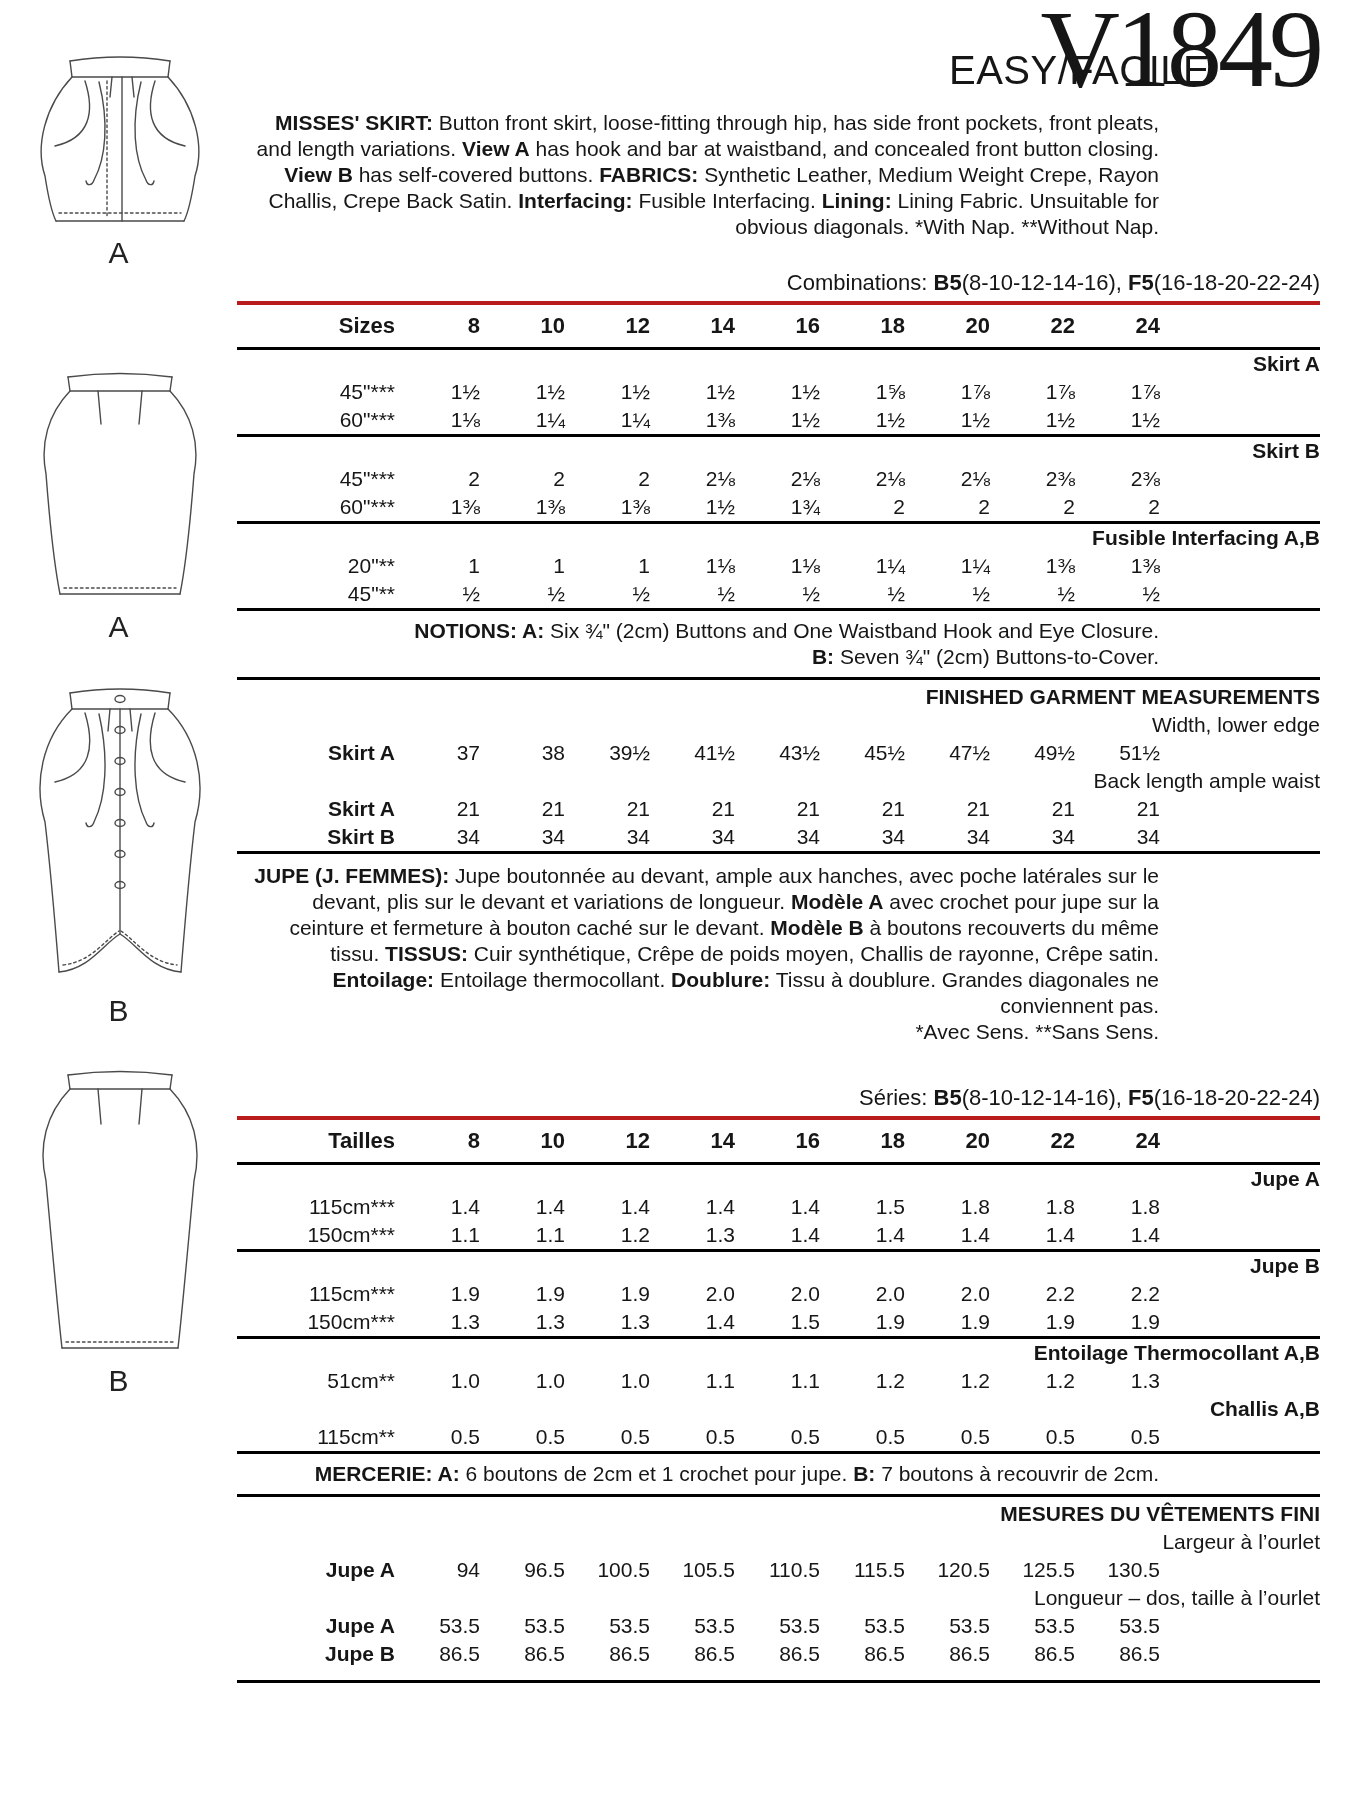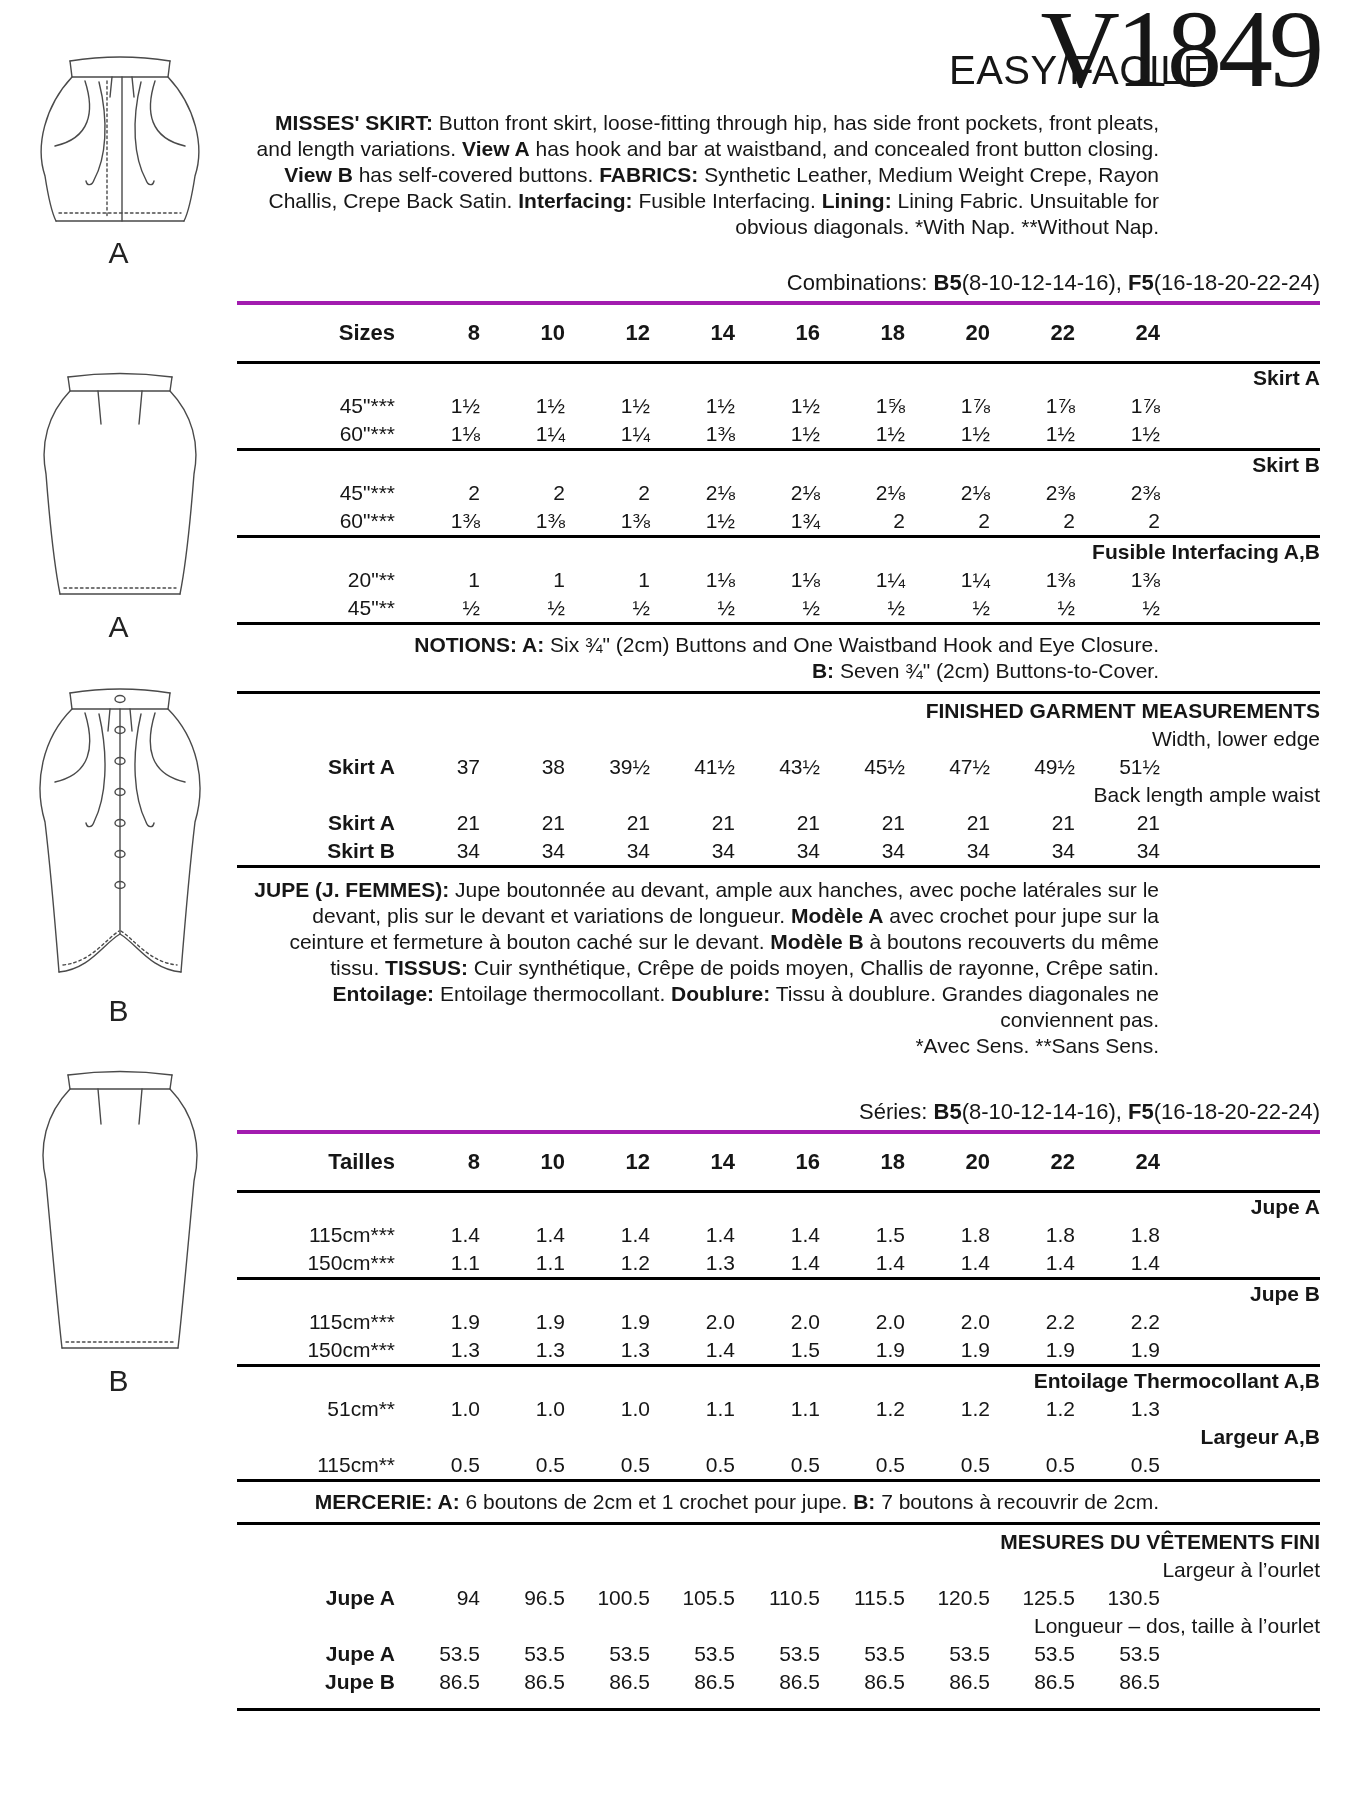--- a/index.html
+++ b/index.html
@@ -18,21 +18,21 @@
     font-family:"Liberation Serif", serif;font-size:110px;line-height:0.82;
     letter-spacing:-4px;font-weight:400;margin:0 0 0 2px;
   }
   .difficulty{position:absolute;left:712px;top:44px;font-size:40px;letter-spacing:0.5px;}
   .para{font-size:21px;line-height:26px;width:922px;margin:0;}
   .desc-en{margin-top:16px;}
   .comb{font-size:22px;line-height:26px;margin-top:30px;margin-bottom:5px;}
   .yardage{width:1083px;border-bottom:3px solid #000;}
   .trow{display:grid;grid-template-columns:158px repeat(9,85px);}
   .tcell{font-size:21px;line-height:28px;white-space:nowrap;}
-  .trow.header{border-top:4px solid #a21caf;border-bottom:3px solid #000;padding:14px 0;}
+  .trow.header{border-top:4px solid #b91c1c;border-bottom:3px solid #000;padding:7px 0;}
   .trow.header .tcell{font-weight:bold;font-size:22px;}
   .tsection.ruled{border-top:3px solid #000;}
   .tsection-title{font-weight:bold;font-size:21px;line-height:28px;}
   .b{font-weight:bold;}
   .notions{margin-top:7px;margin-bottom:7px;}
   .rule{width:1083px;height:3px;background:#000;}
   .finblock{width:1083px;}
   .fin-title{font-weight:bold;font-size:21px;line-height:28px;margin-top:3px;}
   .fin-sub{font-weight:normal;font-size:21px;line-height:28px;}
   .finblock .tcell.label{font-weight:bold;}
@@ -360,21 +360,21 @@
           <div class="tcell">1.0</div>
           <div class="tcell">1.1</div>
           <div class="tcell">1.1</div>
           <div class="tcell">1.2</div>
           <div class="tcell">1.2</div>
           <div class="tcell">1.2</div>
           <div class="tcell">1.3</div>
         </div>
       </div>
       <div class="tsection">
-        <div class="tsection-title">Largeur A,B</div>
+        <div class="tsection-title">Challis A,B</div>
         <div class="trow">
           <div class="tcell label">115cm**</div>
           <div class="tcell">0.5</div>
           <div class="tcell">0.5</div>
           <div class="tcell">0.5</div>
           <div class="tcell">0.5</div>
           <div class="tcell">0.5</div>
           <div class="tcell">0.5</div>
           <div class="tcell">0.5</div>
           <div class="tcell">0.5</div>

